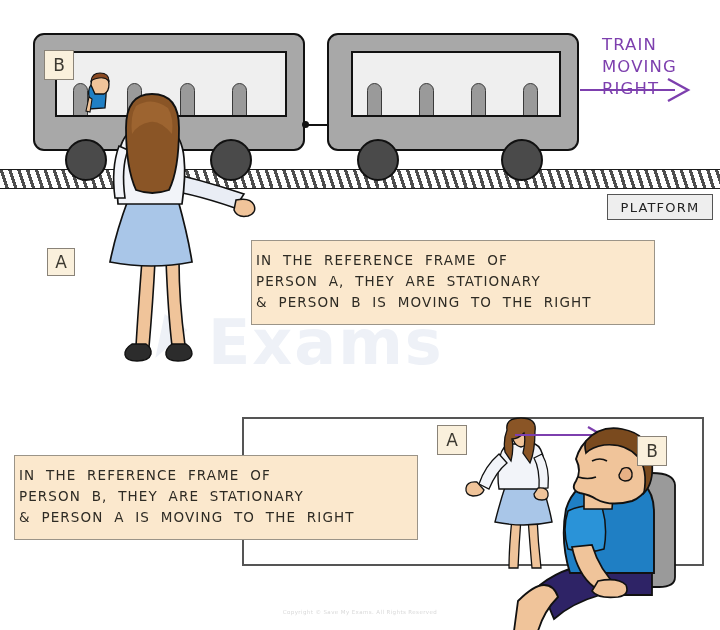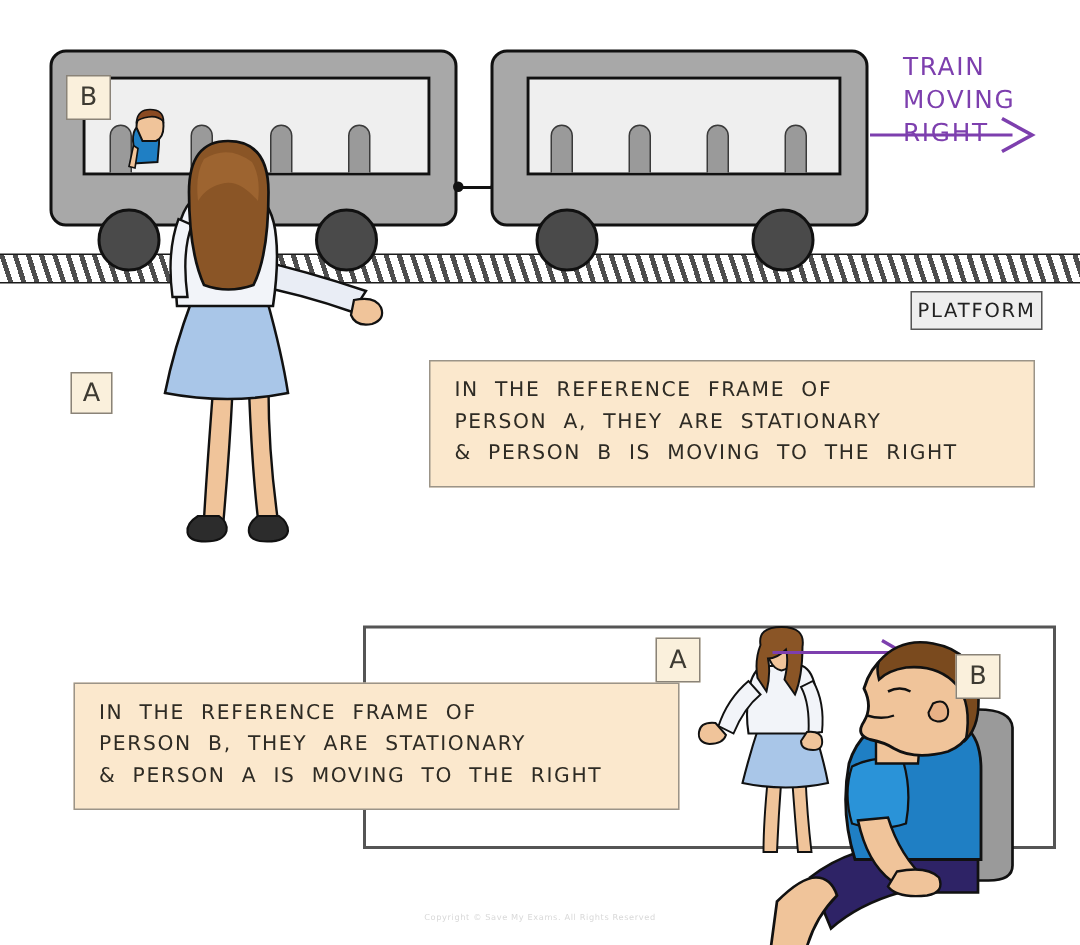--- a/index.html
+++ b/index.html
@@ -21,23 +21,23 @@
      font-size:5.5px;color:#d9d9d9;letter-spacing:.4px;}
 
   
   .tile{position:absolute;background:#faf0dc;border:1.6px solid #8a8378;
         display:flex;align-items:center;justify-content:center;
         font-size:17px;color:#3d3a32;font-family:"DejaVu Sans","Liberation Sans",sans-serif;
         box-sizing:border-box;}
 
   
   .caption{position:absolute;background:#fbe8cd;border:1.5px solid #9b9488;
-      box-sizing:border-box;padding:9px 14px 10px 16px;
+      box-sizing:border-box;padding:9px 14px 10px 4px;
       font-size:13.5px;line-height:21px;color:#2e2b24;letter-spacing:1.1px;
-      font-family:"DejaVu Sans","Liberation Sans",sans-serif;white-space:pre;margin-left:35px;}
+      font-family:"DejaVu Sans","Liberation Sans",sans-serif;white-space:pre;}
 
   
   .platform-box{position:absolute;background:#eeeeee;border:1.4px solid #555;
       box-sizing:border-box;display:flex;align-items:center;justify-content:center;
       font-size:13px;letter-spacing:1.2px;color:#222;}
 
   
   .train-label{position:absolute;color:#7d3fae;font-size:16.5px;line-height:22px;
       letter-spacing:1.1px;white-space:pre;}
 
@@ -66,20 +66,24 @@
   .arrow-line{position:absolute;background:#7d3fae;height:2px;}
   svg{overflow:visible;}
 
   .fig{position:absolute;}
 </style>
 </head>
 <body>
 
 <div class="stage">
 
+  <div class="watermark">
+    <div class="wm-tick"></div>
+    <div class="wm-text">Exams</div>
+  </div>
 
   <div class="rail" style="left:0px;top:169px;width:720px;height:20px;">
     <div class="rail-hatch"></div>
   </div>
 
   <div class="carriage" style="left:33px;top:33px;width:272px;height:118px;">
     <div class="carriage-win" style="left:20px;top:16px;width:232px;height:66px;">
       <div class="seat" style="left:16px;top:30px;width:15px;height:40px;"></div>
       <div class="seat" style="left:70px;top:30px;width:15px;height:40px;"></div>
       <div class="seat" style="left:123px;top:30px;width:15px;height:40px;"></div>
@@ -144,21 +148,21 @@
     <path d="M23 54 q-8 22 -4 52 l10 0 q-4 -30 3 -48 z" fill="#f2f4f9" stroke="#111" stroke-width="1.6"></path>
 
     <path d="M30 36 q0 -34 26 -34 q27 0 27 34 q0 42 -10 62 q-17 6 -33 0 q-10 -22 -10 -62 z" fill="#8a5526" stroke="#111" stroke-width="1.8"></path>
     <path d="M40 14 q16 -10 32 2 q6 10 4 26 q-12 -14 -22 -12 q-12 2 -18 12 q-2 -18 4 -28 z" fill="#9d6430" stroke="none"></path>
   </svg>
 
   <div class="tile" style="left:47px;top:248px;width:28px;height:28px;">
     <span>A</span>
   </div>
 
-  <div class="platform-box" style="left:607px;top:194px;width:88px;height:26px;">
+  <div class="platform-box" style="left:607px;top:194px;width:106px;height:26px;">
     <span>PLATFORM</span>
   </div>
 
   <div class="caption" style="left:251px;top:240px;width:404px;height:85px;">IN  THE  REFERENCE  FRAME  OF
 PERSON  A,  THEY  ARE  STATIONARY
 &amp;  PERSON  B  IS  MOVING  TO  THE  RIGHT</div>
 
   <div class="frame" style="left:242px;top:417px;width:462px;height:149px;"></div>
 
   <div class="caption" style="left:14px;top:455px;width:404px;height:85px;">IN  THE  REFERENCE  FRAME  OF

